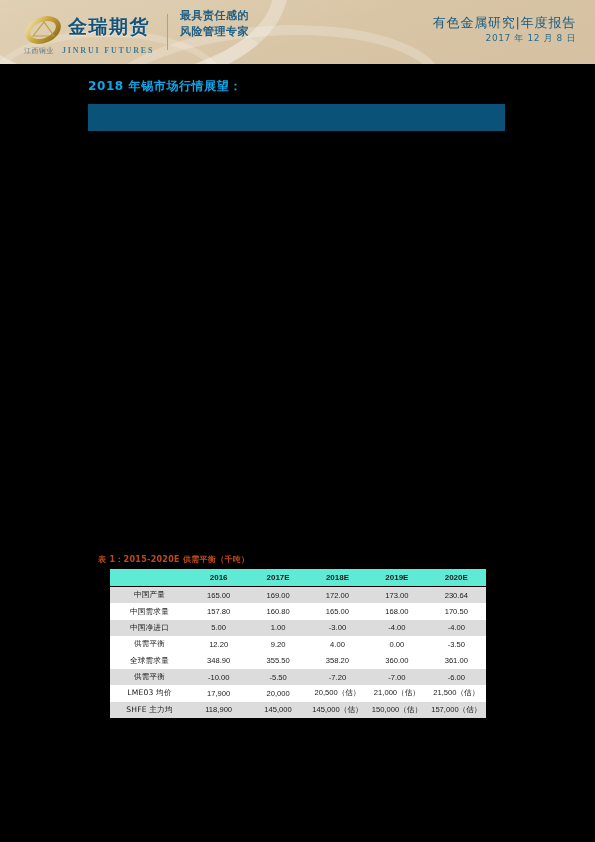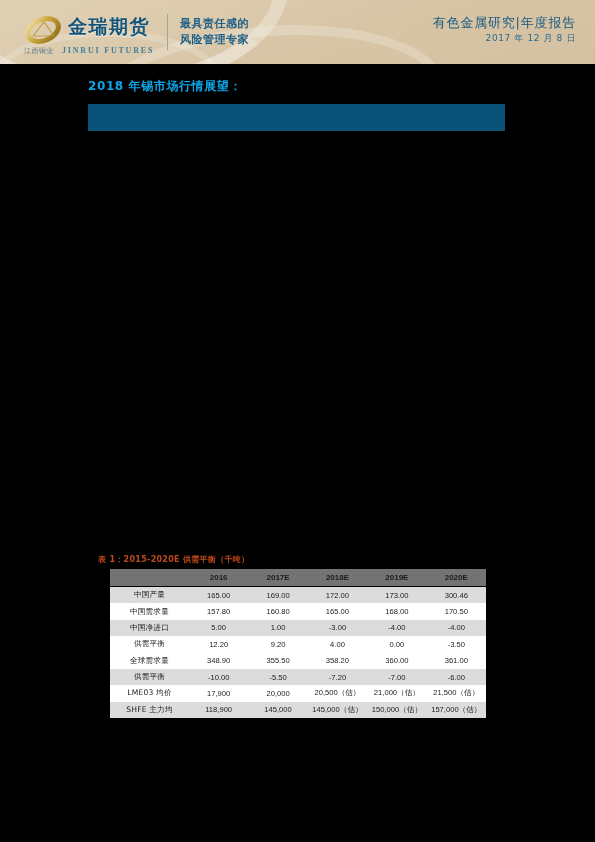--- a/index.html
+++ b/index.html
@@ -97,26 +97,26 @@
 
   #header-divider {
     position: absolute;
     left: 167px; top: 14px;
     width: 1px; height: 36px;
     background: #9aa79f;
   }
 
   #tagline {
     position: absolute;
-    left: 180px; top: 15px;
+    left: 180px; top: 8px;
     font-size: 11px;
     font-weight: bold;
     line-height: 16px;
     color: #1e5f86;
-    font-family: Liberation Serif, serif;
+    font-family: Liberation Mono, monospace;
     letter-spacing: 0.5px;
   }
 
   #header-right {
     position: absolute;
     right: 19px; top: 14px;
     text-align: right;
   }
   #header-title {
     font-size: 13px;
@@ -186,21 +186,21 @@
     padding: 3.2px 2px;
     font-weight: normal;
     white-space: nowrap;
   }
   #balance-table thead th {
     font-weight: bold;
     font-size: 8px;
     border-bottom: 1px solid #000000;
     padding-top: 4px;
     padding-bottom: 4px;
-    background: #737373;
+    background: #5eead4;
   }
   #balance-table tbody tr.shaded td {
     background: #dcdcdc;
   }
   #balance-table tbody tr.plain td {
     background: #ffffff;
   }
   #balance-table td.rowlabel,
   #balance-table th.rowlabel {
     font-family: "DejaVu Sans", "Liberation Sans", sans-serif;
@@ -274,21 +274,21 @@
           <th>2020E</th>
         </tr>
     </thead>
     <tbody id="tbody-rows">
         <tr class="shaded">
           <td class="rowlabel">中国产量</td>
           <td>165.00</td>
           <td>169.00</td>
           <td>172.00</td>
           <td>173.00</td>
-          <td>300.46</td>
+          <td>230.64</td>
         </tr>
         <tr class="plain">
           <td class="rowlabel">中国需求量</td>
           <td>157.80</td>
           <td>160.80</td>
           <td>165.00</td>
           <td>168.00</td>
           <td>170.50</td>
         </tr>
         <tr class="shaded">

